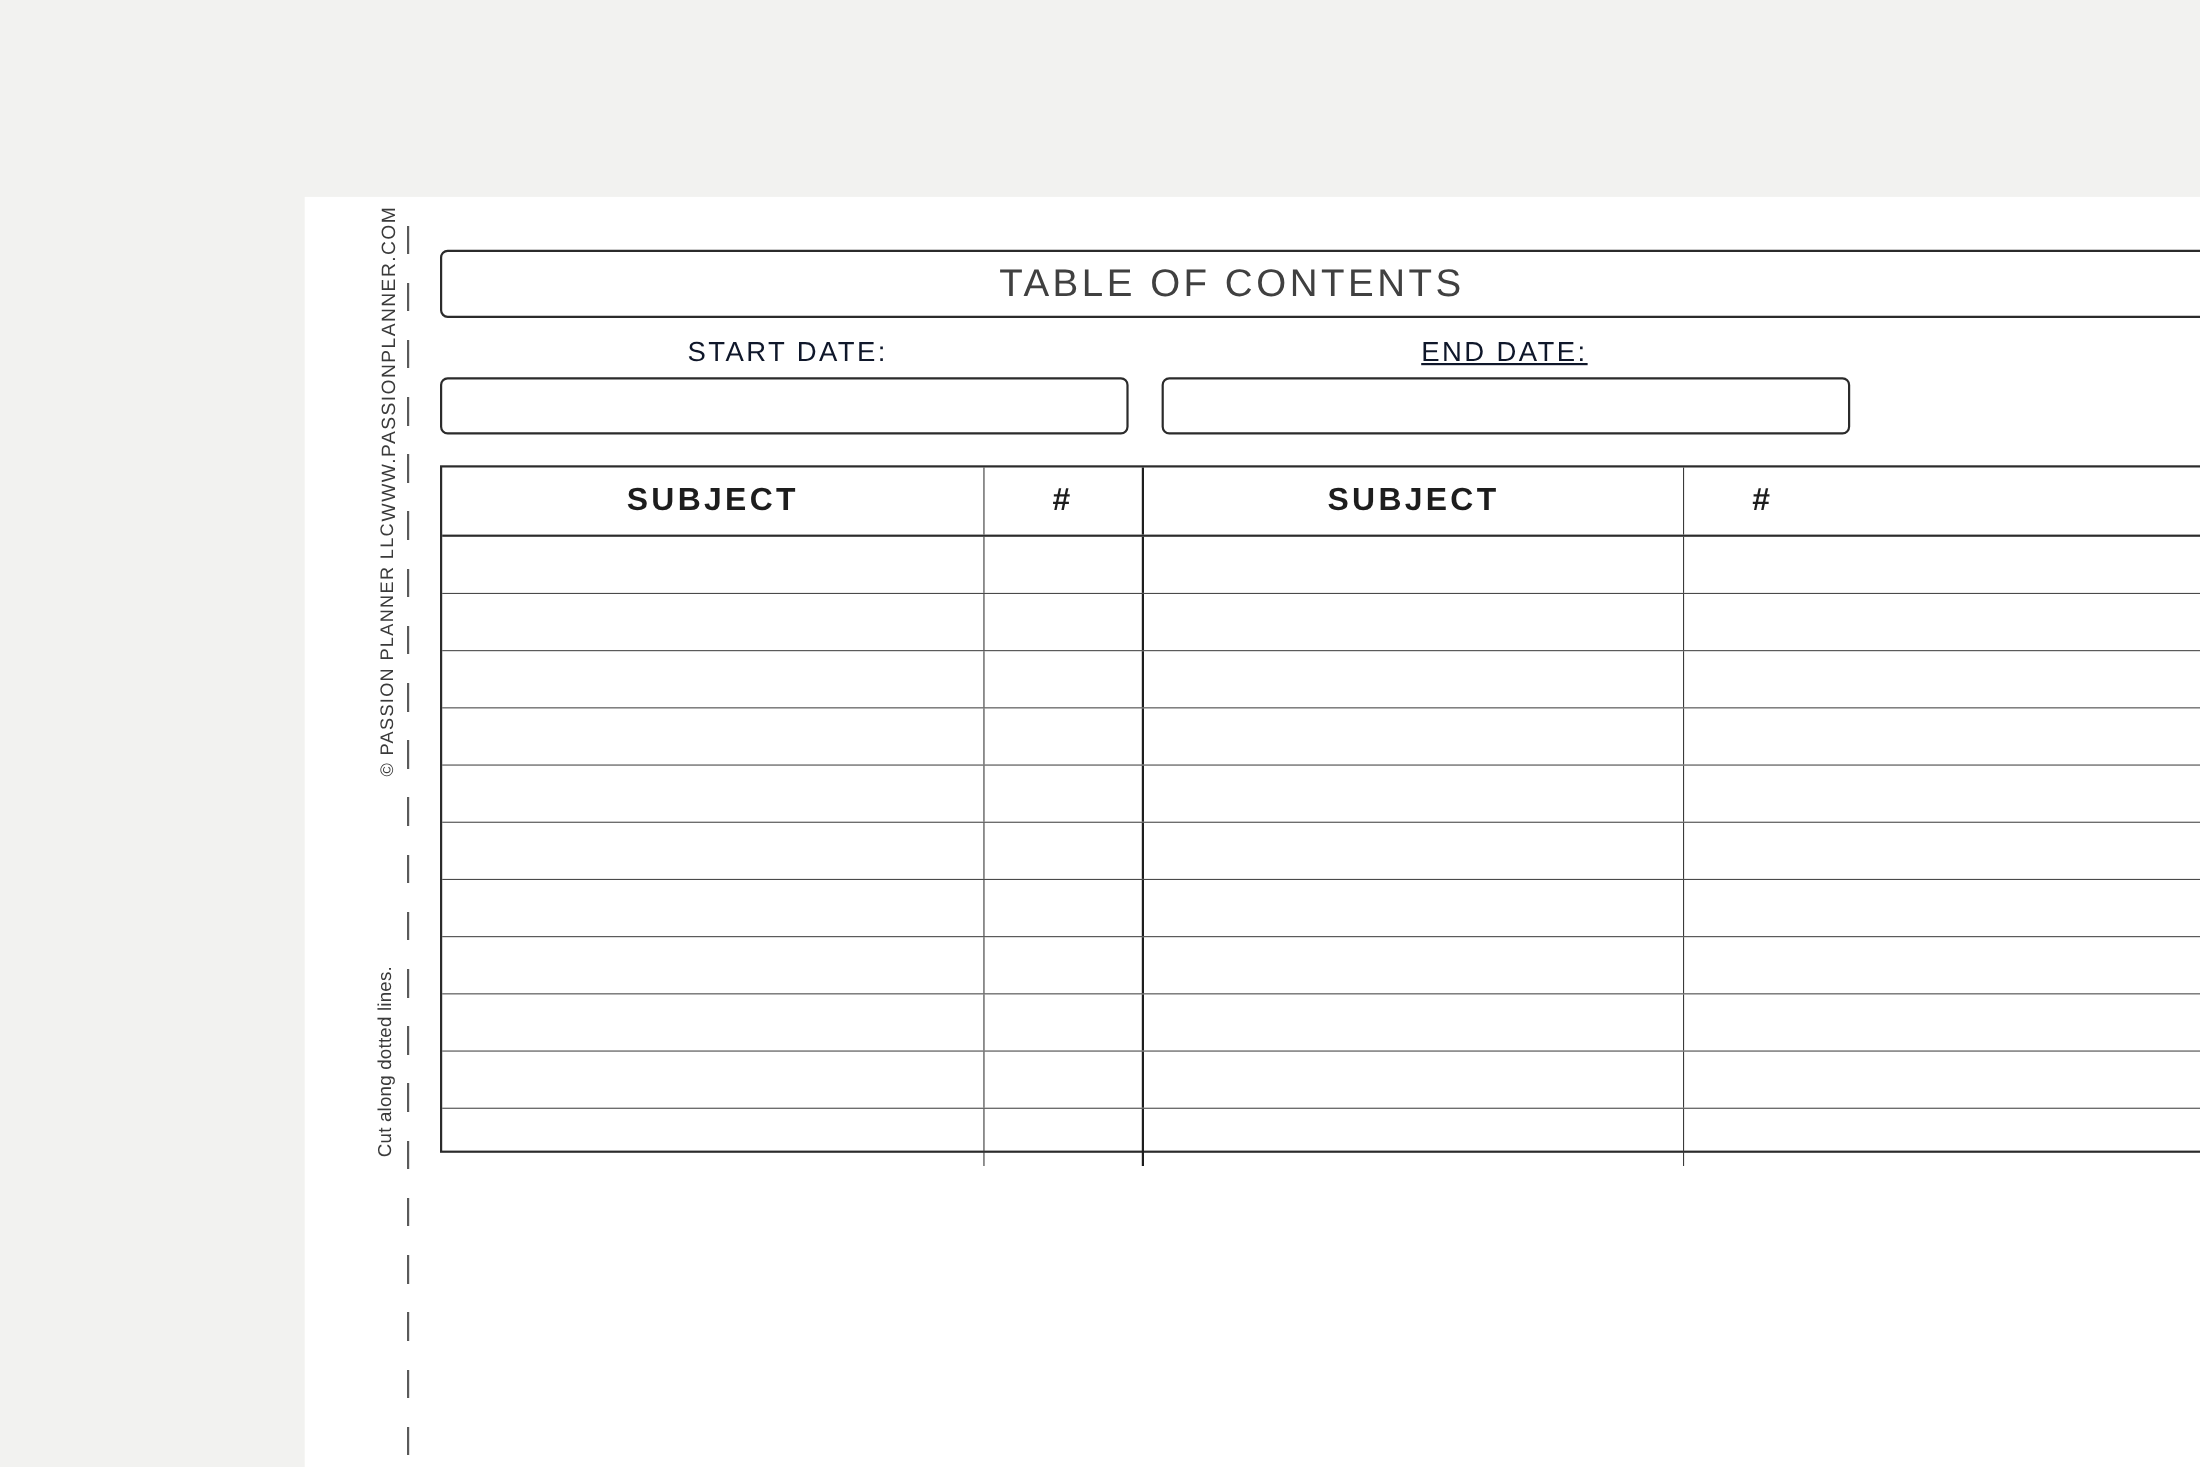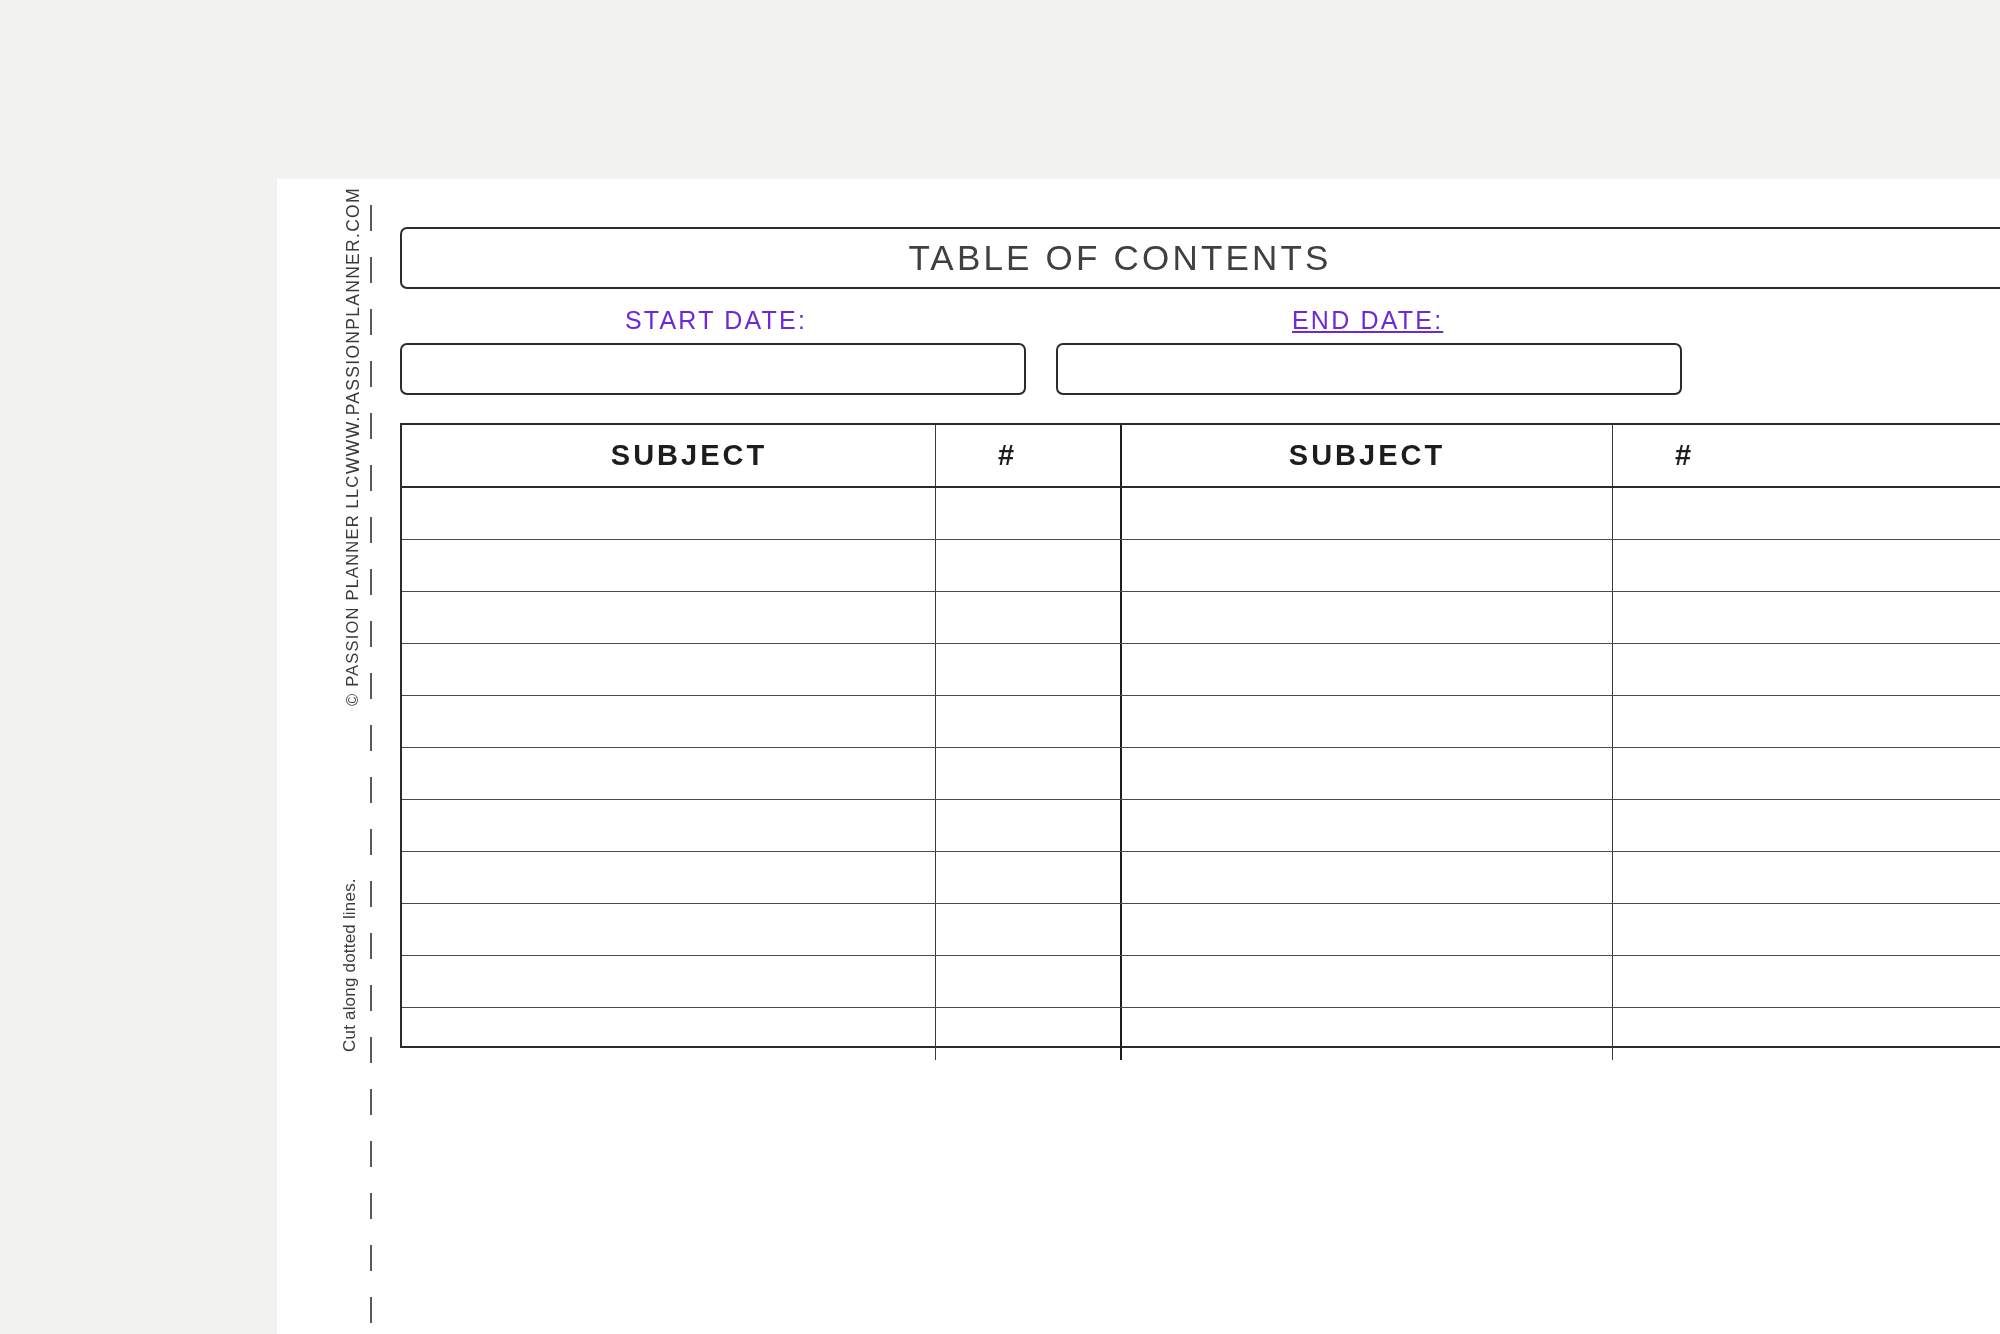--- a/index.html
+++ b/index.html
@@ -89,21 +89,21 @@
     color: #404040;
     
     margin-left: -200px;
   }
 
   
   .date-label {
     position: absolute;
     font-size: 25px;
     letter-spacing: 2.2px;
-    color: #6d28d9;
+    color: #0f172a;
   }
   #start-date-label { left: 625px; top: 306px; }
   #end-date-label   { left: 1292px; top: 306px; text-decoration: underline; }
 
   .date-box {
     position: absolute;
     height: 52px;
     border: 2px solid #2b2b2b;
     border-radius: 7px;
     box-sizing: border-box;
@@ -132,21 +132,21 @@
   .hdr-cell {
     display: flex;
     align-items: center;
     justify-content: center;
     font-size: 29px;
     font-weight: bold;
     letter-spacing: 3px;
     color: #1d1d1d;
     box-sizing: border-box;
   }
-  .c-subject { width: 492px; margin-left: 41px; }
+  .c-subject { width: 492px; }
   .c-num     { width: 144px; }
   .c-thin-sep { border-left: 1.5px solid #3a3a3a; }
   .c-thick-sep { border-left: 2.5px solid #1d1d1d; }
 
   .body-row {
     display: flex;
     height: 52px;
     border-bottom: 1.4px solid #4a4a4a;
     box-sizing: border-box;
   }

